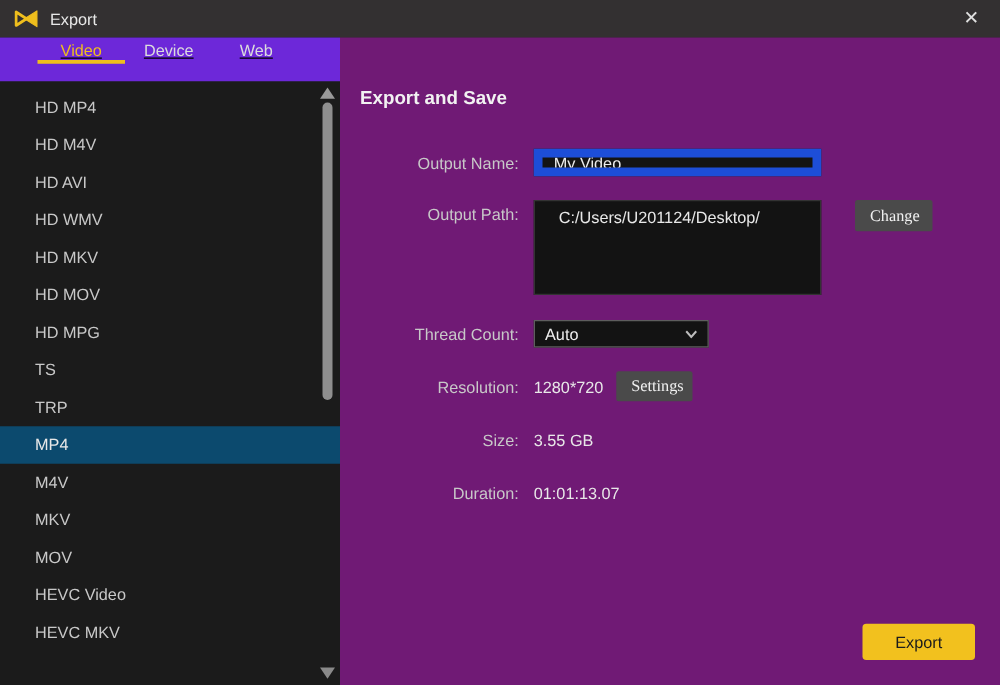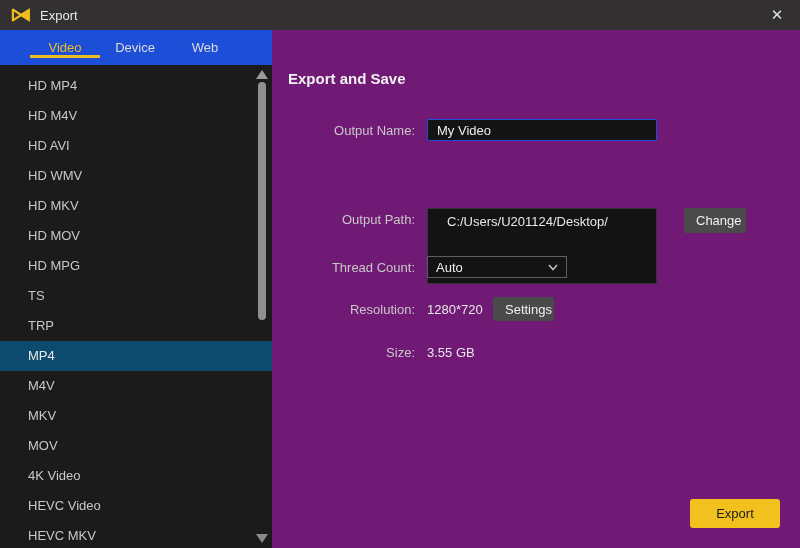--- a/index.html
+++ b/index.html
@@ -19,22 +19,23 @@
     position: absolute; right: 12px; top: 5px; width: 22px; height: 20px;
     color: #e0e0e0; font-size: 15px; line-height: 20px; text-align: center; cursor: default;
   }
 
   
   .left {
     position: absolute; top: 30px; left: 0; width: 272px; height: 518px;
     background: #1b1b1b;
   }
   .tabs {
-    height: 35px; background: #1d4ed8; display: flex; align-items: center;
+    height: 35px; background: #6d28d9; display: flex; align-items: flex-start;
     padding-left: 30px;
+    text-decoration: underline;
   }
   .tab {
     width: 70px; display: flex; align-items: center; justify-content: center;
     color: #dcdcdc; font-size: 13px; border-bottom: 3px solid transparent; padding-top: 3px;
   }
   .tab.active { color: #efbe1d; border-bottom-color: #efbe1d; }
 
   .format-list { padding-top: 6px; }
   .list-item {
     height: 30px; line-height: 30px; padding-left: 28px;
@@ -66,34 +67,34 @@
   .row { position: absolute; left: 0; display: flex; }
   .row .lbl {
     width: 143px; text-align: right; color: #c8c8c8; font-size: 13px;
     flex: none;
   }
   .row-center { align-items: center; }
   .row .lbl + * { margin-left: 12px; }
 
   .row-name { top: 89px; height: 22px; }
   .name-input {
-    width: 230px; height: 22px; background: #141414; border: 1px solid #1d4ed8;
+    width: 230px; height: 22px; background: #141414; border: 7px solid #1d4ed8;
     color: #eeeeee; font-size: 13px; padding: 0 9px;
     font-family: "Liberation Sans", "DejaVu Sans", sans-serif; outline: none;
   }
 
-  .row-path { top: 130px; align-items: flex-start; margin-top: 48px; }
+  .row-path { top: 130px; align-items: flex-start; }
   .row-path .lbl { line-height: 24px; }
   .path-box {
     width: 230px; height: 76px; background: #131313; border: 1px solid #333333;
     color: #e8e8e8; font-size: 13px; padding: 5px 19px; overflow: hidden;
   }
   .gray-btn {
     background: #4a4a4a; border: none; border-radius: 2px; color: #f0f0f0;
-    font-size: 13px; font-family: Liberation Sans, sans-serif;
+    font-size: 13px; font-family: Liberation Serif, serif;
     height: 24px; padding: 0 12px; cursor: default;
   }
   .change-btn { margin-left: 27px; height: 25px; width: 62px; }
 
   .row-thread { top: 226px; height: 22px; }
   .dropdown {
     width: 140px; height: 22px; background: #131313; border: 1px solid #5e5e5e;
     display: flex; align-items: center; padding: 0 8px; color: #eeeeee; font-size: 13px;
   }
   .dropdown .dd-value { flex: 1; }
@@ -141,21 +142,20 @@
         <div class="list-item">HD WMV</div>
         <div class="list-item">HD MKV</div>
         <div class="list-item">HD MOV</div>
         <div class="list-item">HD MPG</div>
         <div class="list-item">TS</div>
         <div class="list-item">TRP</div>
         <div class="list-item selected">MP4</div>
         <div class="list-item">M4V</div>
         <div class="list-item">MKV</div>
         <div class="list-item">MOV</div>
-        <div class="list-item">4K Video</div>
         <div class="list-item">HEVC Video</div>
         <div class="list-item">HEVC MKV</div>
       </div>
     <div class="scroll-up"></div>
     <div class="scroll-thumb"></div>
     <div class="scroll-down"></div>
   </div>
 
   <div class="main">
     <div class="panel-heading">Export and Save</div>
@@ -185,17 +185,21 @@
       <span class="lbl">Resolution:</span>
       <span class="value-text res-value">1280*720</span>
       <button class="gray-btn settings-btn">Settings</button>
     </div>
 
     <div class="row row-size row-center">
       <span class="lbl">Size:</span>
       <span class="value-text">3.55 GB</span>
     </div>
 
+    <div class="row row-duration row-center">
+      <span class="lbl">Duration:</span>
+      <span class="value-text">01:01:13.07</span>
+    </div>
 
     <button class="export-btn">Export</button>
   </div>
 
 </div>
 
 </body></html>

